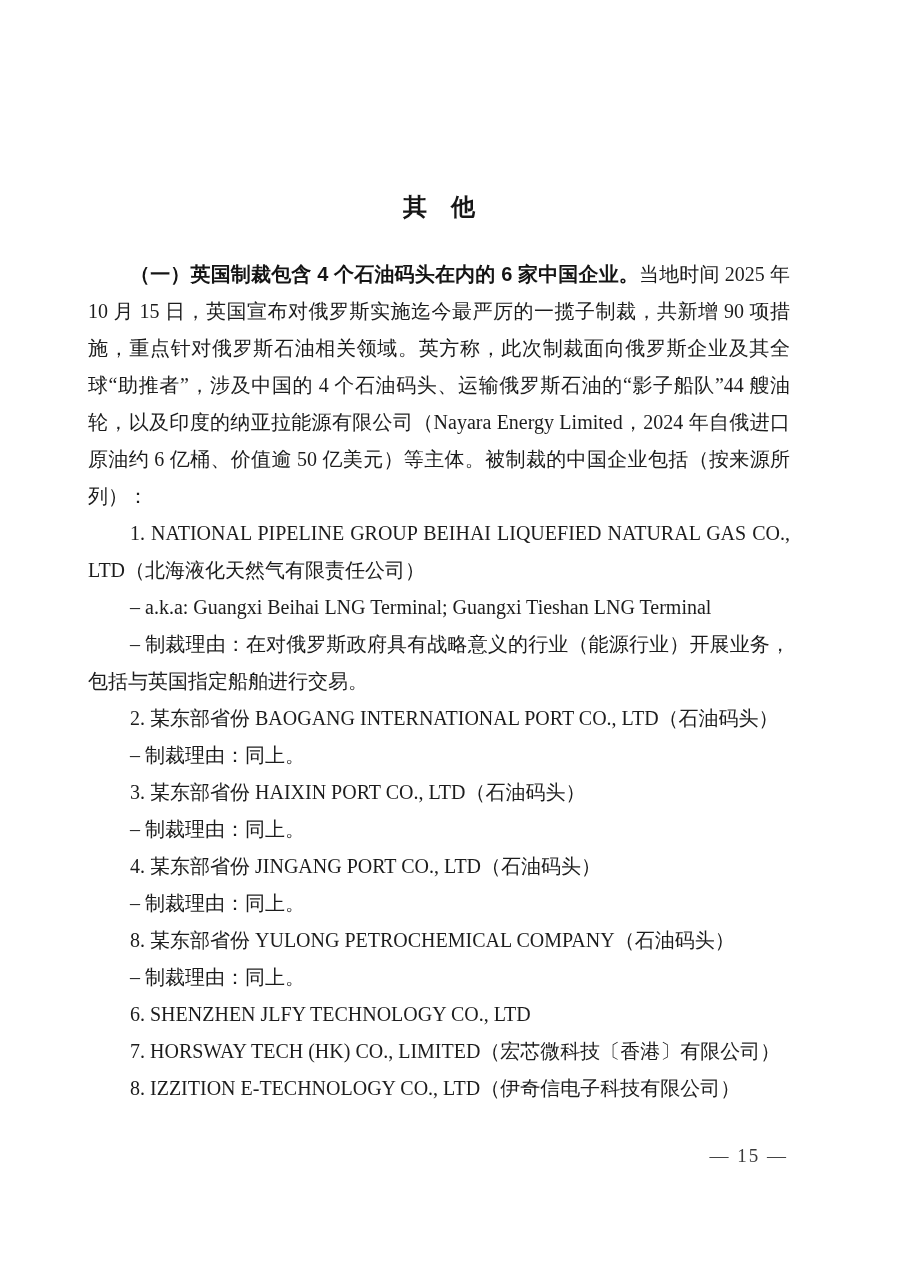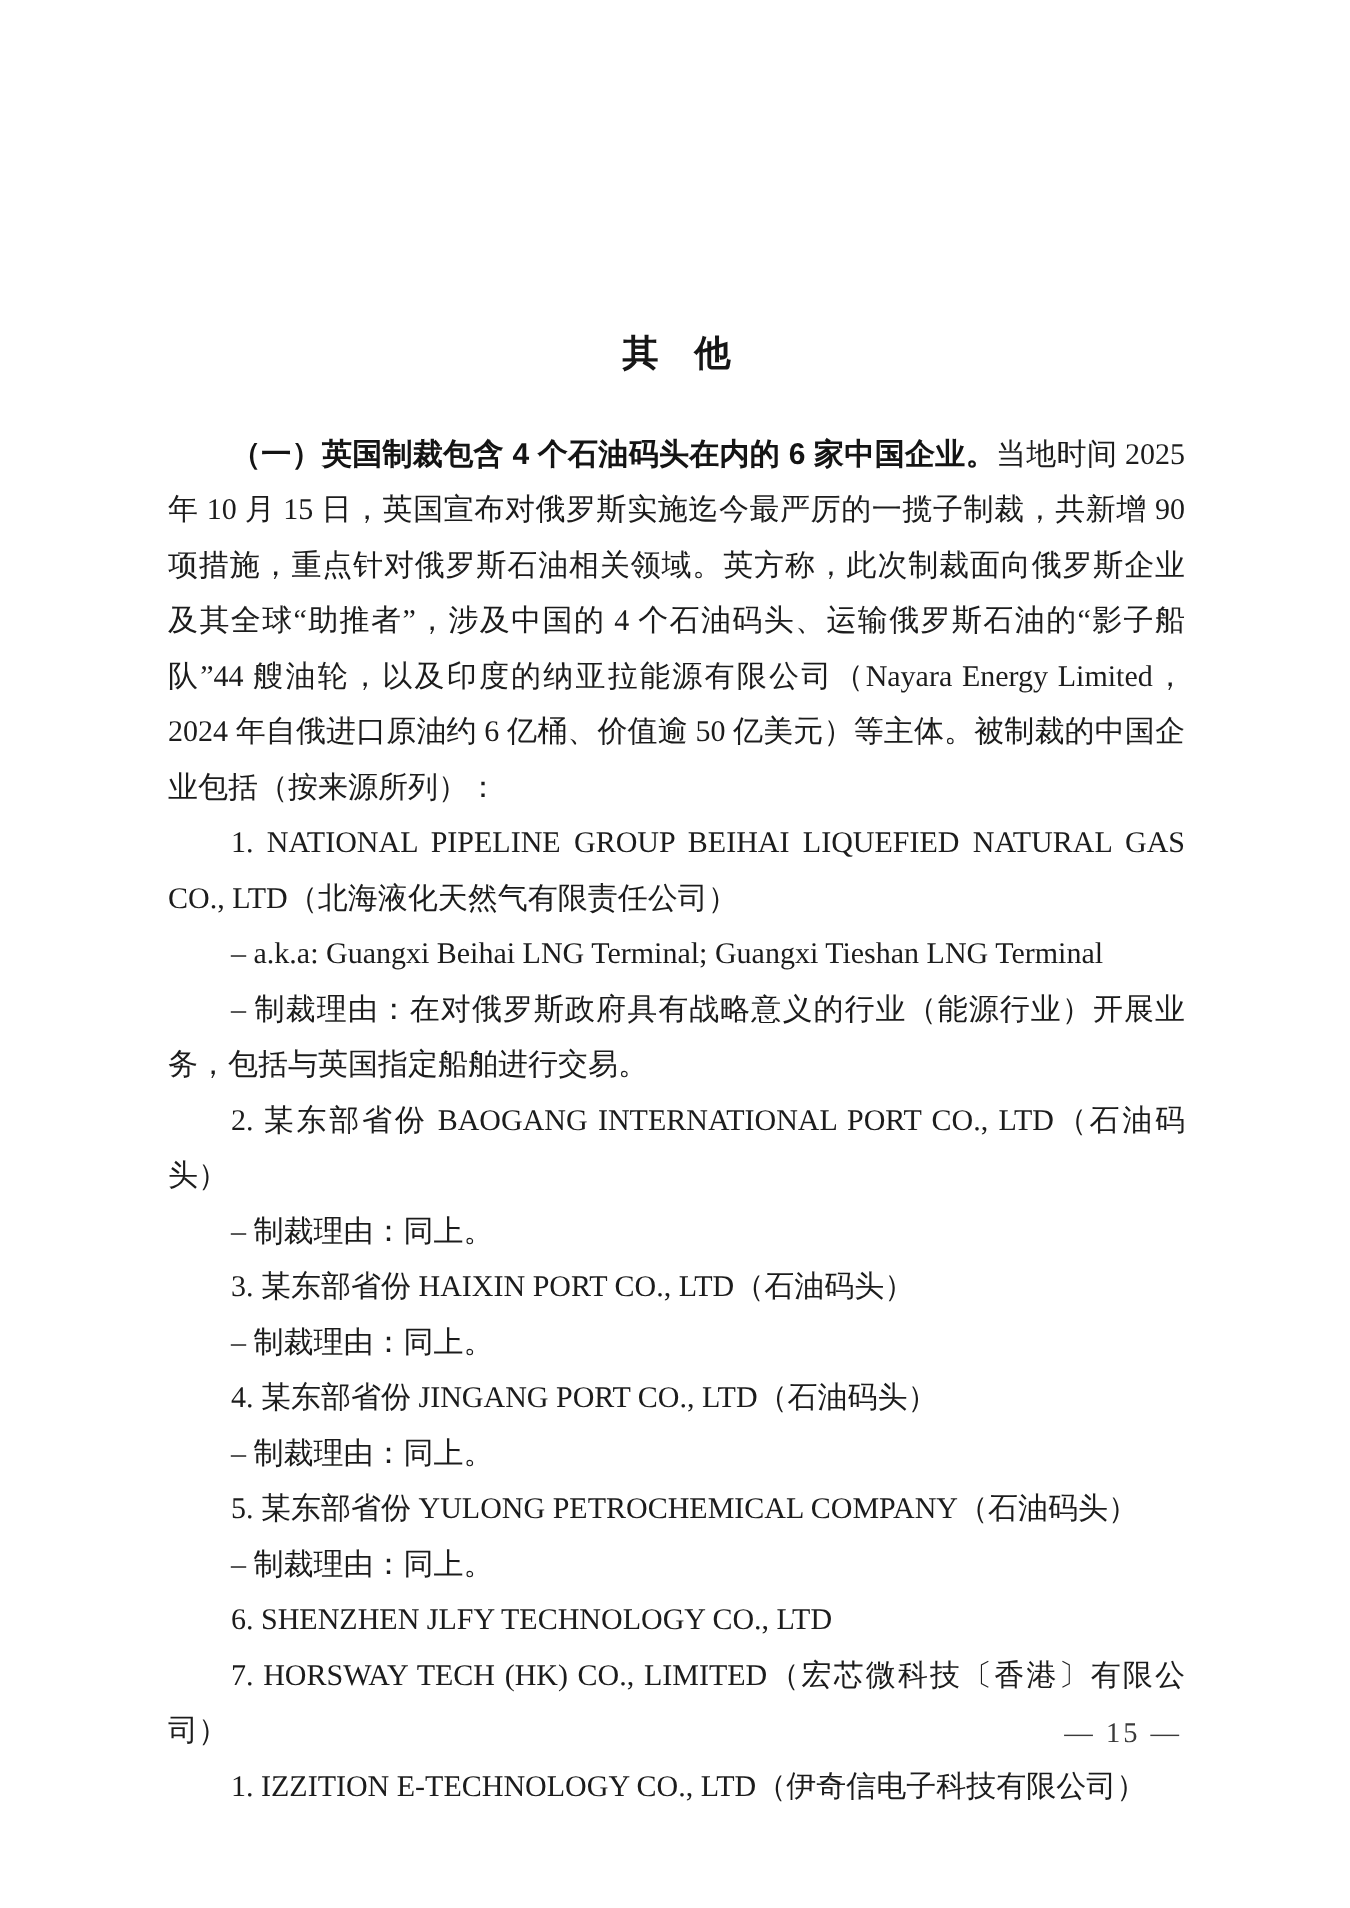--- a/index.html
+++ b/index.html
@@ -7,22 +7,21 @@
     position: relative;
     width: 900px;
     height: 1272px;
     background: #ffffff;
     color: #1c1c1c;
     font-family: "Liberation Serif", "DejaVu Serif", serif;
     overflow: hidden;
     box-sizing: border-box;
   }
   .body {
-    padding: 192px 110px 0 112px;
-    margin-top: 29px;
+    padding: 192px 110px 0 88px;
   }
   .title {
     margin: 0 0 34px 0;
     font-size: 24px;
     line-height: 30px;
     font-weight: bold;
     text-align: center;
     font-family: "Liberation Sans", "DejaVu Sans", sans-serif;
     color: #161616;
   }
@@ -61,22 +60,22 @@
 
     <p class="para">1. NATIONAL PIPELINE GROUP BEIHAI LIQUEFIED NATURAL GAS CO., LTD（北海液化天然气有限责任公司）</p>
     <p class="para">– a.k.a: Guangxi Beihai LNG Terminal; Guangxi Tieshan LNG Terminal</p>
     <p class="para">– 制裁理由：在对俄罗斯政府具有战略意义的行业（能源行业）开展业务，包括与英国指定船舶进行交易。</p>
     <p class="para">2. 某东部省份 BAOGANG INTERNATIONAL PORT CO., LTD（石油码头）</p>
     <p class="para">– 制裁理由：同上。</p>
     <p class="para">3. 某东部省份 HAIXIN PORT CO., LTD（石油码头）</p>
     <p class="para">– 制裁理由：同上。</p>
     <p class="para">4. 某东部省份 JINGANG PORT CO., LTD（石油码头）</p>
     <p class="para">– 制裁理由：同上。</p>
-    <p class="para">5. 某东部省份 YULONG PETROCHEMICAL COMPANY（石油码头）</p>
+    <p class="para">8. 某东部省份 YULONG PETROCHEMICAL COMPANY（石油码头）</p>
     <p class="para">– 制裁理由：同上。</p>
     <p class="para">6. SHENZHEN JLFY TECHNOLOGY CO., LTD</p>
     <p class="para">7. HORSWAY TECH (HK) CO., LIMITED（宏芯微科技〔香港〕有限公司）</p>
-    <p class="para">1. IZZITION E-TECHNOLOGY CO., LTD（伊奇信电子科技有限公司）</p>
+    <p class="para">8. IZZITION E-TECHNOLOGY CO., LTD（伊奇信电子科技有限公司）</p>
 
   </div>
 
   <div class="footer">— 15 —</div>
 </div>
 
 </body></html>

